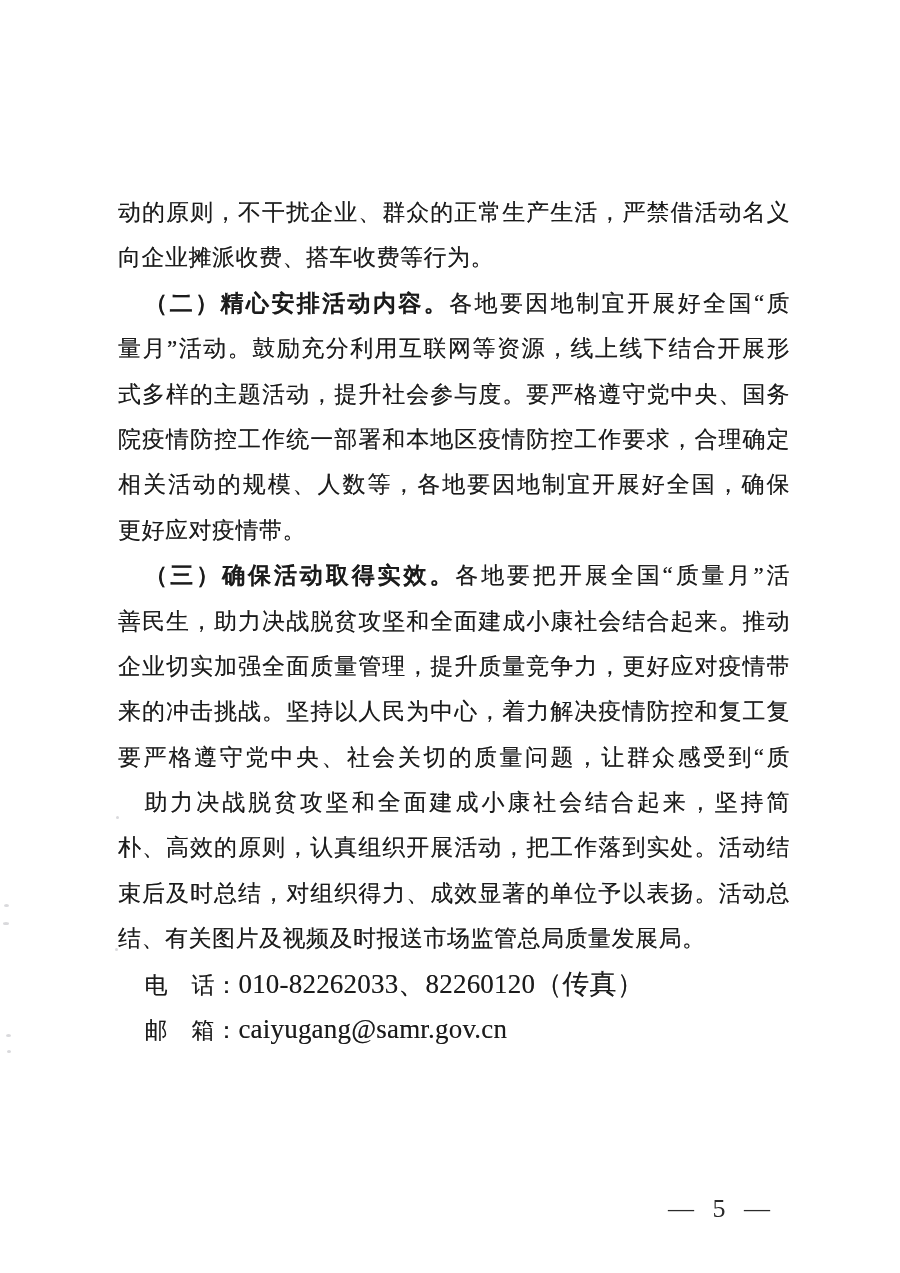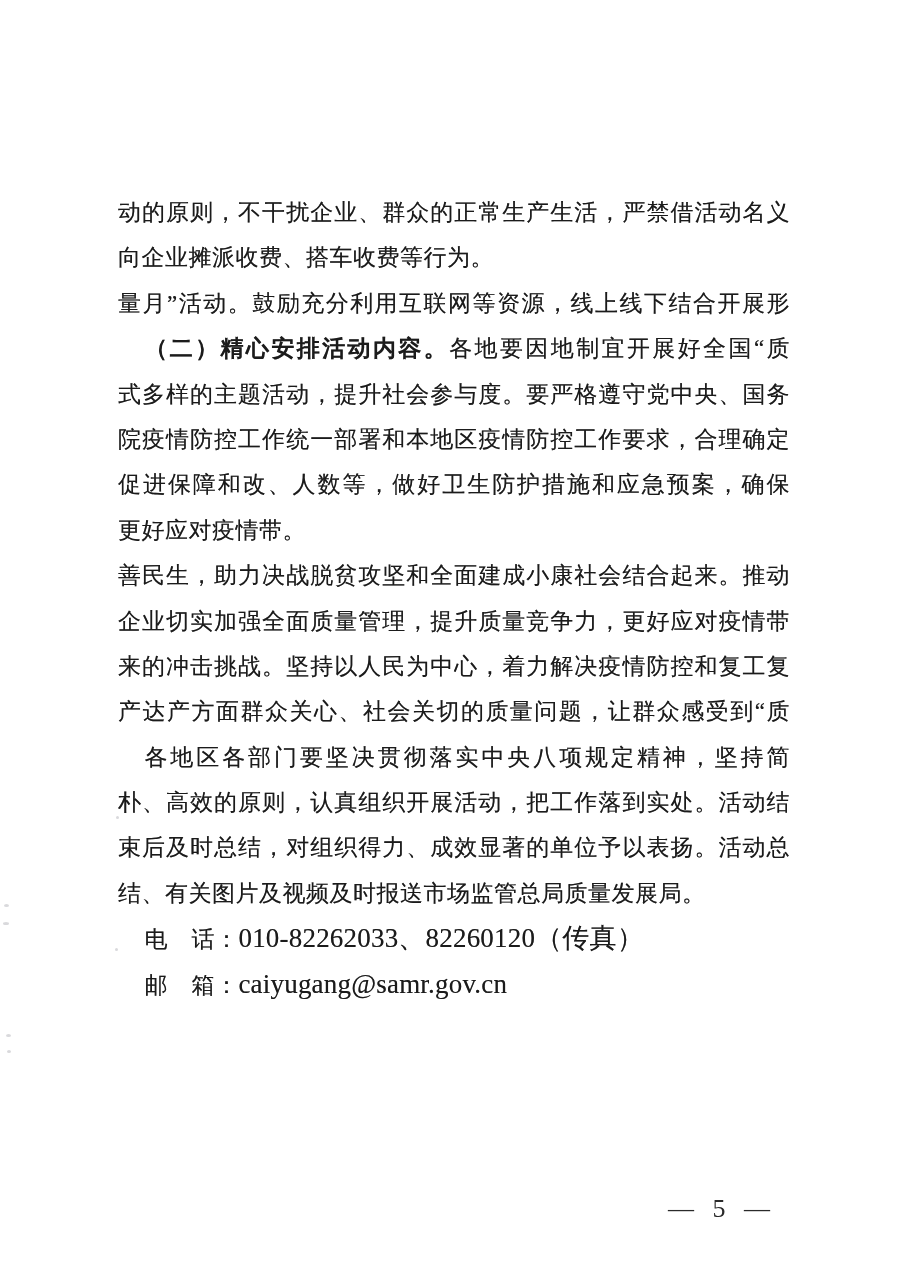--- a/index.html
+++ b/index.html
@@ -78,35 +78,38 @@
 </head>
 <body>
 
 <div class="page">
 
   <div class="body-text">
 
     <div class="line">动的原则，不干扰企业、群众的正常生产生活，严禁借活动名义</div>
     <div class="line end">向企业摊派收费、搭车收费等行为。</div>
 
-    <div class="line">量月”活动。鼓励充分利用互联网等资源，线上线下结合开展形</div>
     <div class="line indent">
       <span class="bold">（二）精心安排活动内容。</span><span>各地要因地制宜开展好全国“质</span>
     </div>
+    <div class="line">量月”活动。鼓励充分利用互联网等资源，线上线下结合开展形</div>
     <div class="line">式多样的主题活动，提升社会参与度。要严格遵守党中央、国务</div>
     <div class="line">院疫情防控工作统一部署和本地区疫情防控工作要求，合理确定</div>
-    <div class="line">促进保障和改、人数等，做好卫生防护措施和应急预案，确保</div>
+    <div class="line">相关活动的规模、人数等，各地要因地制宜开展好全国，确保</div>
     <div class="line end">更好应对疫情带。</div>
 
+    <div class="line indent">
+      <span class="bold">（三）确保活动取得实效。</span><span>各地要把开展全国“质量月”活</span>
+    </div>
     <div class="line">善民生，助力决战脱贫攻坚和全面建成小康社会结合起来。推动</div>
     <div class="line">企业切实加强全面质量管理，提升质量竞争力，更好应对疫情带</div>
     <div class="line">来的冲击挑战。坚持以人民为中心，着力解决疫情防控和复工复</div>
-    <div class="line">产达产方面群众关心、社会关切的质量问题，让群众感受到“质</div>
+    <div class="line">要严格遵守党中央、社会关切的质量问题，让群众感受到“质</div>
 
-    <div class="line indent">各地区各部门要坚决贯彻落实中央八项规定精神，坚持简</div>
+    <div class="line indent">助力决战脱贫攻坚和全面建成小康社会结合起来，坚持简</div>
     <div class="line">朴、高效的原则，认真组织开展活动，把工作落到实处。活动结</div>
     <div class="line">束后及时总结，对组织得力、成效显著的单位予以表扬。活动总</div>
     <div class="line end">结、有关图片及视频及时报送市场监管总局质量发展局。</div>
 
 
     <div class="line end indent">
       <span>电　话：</span><span class="latin">010-82262033、82260120（传真）</span>
     </div>
 
     <div class="line end indent">

